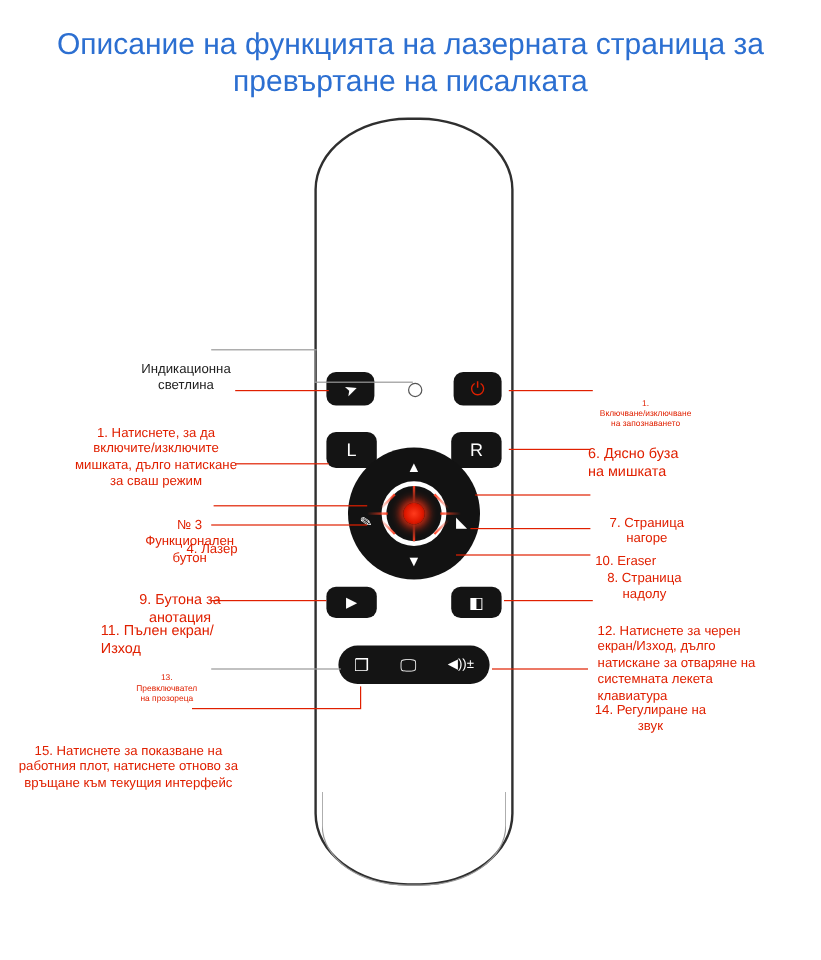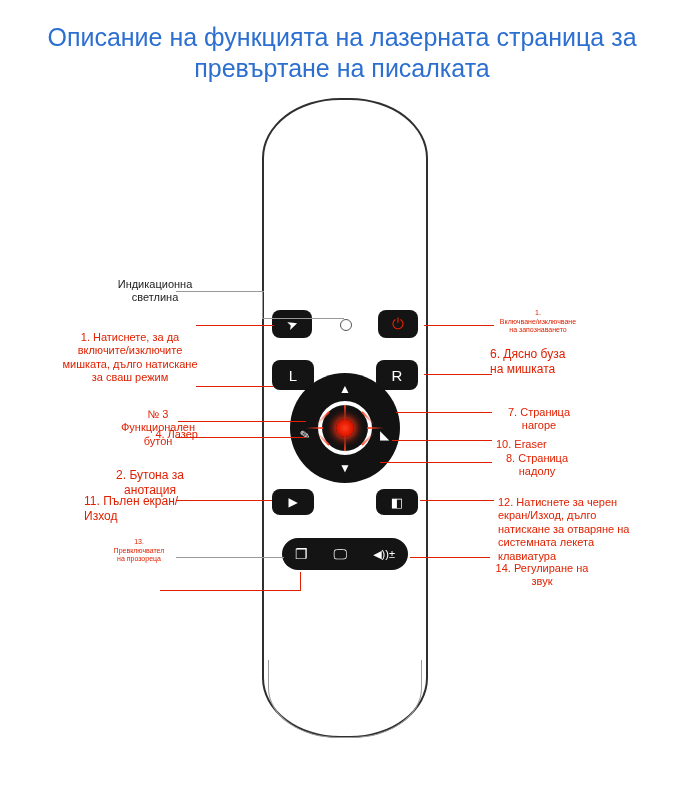--- a/index.html
+++ b/index.html
@@ -174,20 +174,21 @@
     color: #ffffff;
   }
   .bb-icon { font-size: 14px; line-height: 14px; }
 
   
   .label {
     position: absolute;
     color: #e02000;
     font-family: "Liberation Sans", sans-serif;
     line-height: 1.22;
+    margin-top: 24px;
   }
   .label.black {
     color: #222222;
   }
   .lbl-sm { font-size: 11px; }
   .lbl-xs { font-size: 7px; }
   .lbl-md { font-size: 12px; }
 
   
   .line {
@@ -290,28 +291,29 @@
   <div class="label lbl-sm" style="left:114px; top:408px; width:88px; text-align:center;">№ 3 Функционален бутон</div>
 
   <div class="label lbl-sm" style="left:120px; top:428px; width:78px; text-align:right;">4. Лазер</div>
 
   <div class="label lbl-md" style="left:490px; top:347px; width:92px;">6. Дясно буза на мишката</div>
 
   <div class="label lbl-sm" style="left:496px; top:406px; width:86px; text-align:center;">7. Страница нагоре</div>
 
   <div class="label lbl-sm" style="left:494px; top:452px; width:86px; text-align:center;">8. Страница надолу</div>
 
-  <div class="label lbl-md" style="left:96px; top:468px; width:108px; text-align:center;">2. Бутона за анотация</div>
+  <div class="label lbl-md" style="left:96px; top:468px; width:108px; text-align:center;">9. Бутона за анотация</div>
 
   <div class="label lbl-sm" style="left:496px; top:438px; width:80px;">10. Eraser</div>
 
   <div class="label lbl-md" style="left:84px; top:494px; width:118px; text-align:left;">11. Пълен екран/Изход</div>
 
   <div class="label lbl-sm" style="left:498px; top:496px; width:150px;">12. Натиснете за черен екран/Изход, дълго натискане за отваряне на системната лекета клавиатура</div>
 
   <div class="label lbl-xs" style="left:92px; top:538px; width:94px; text-align:center; white-space:pre-line;">13.
 Превключвател
 на прозореца</div>
 
   <div class="label lbl-sm" style="left:484px; top:562px; width:116px; text-align:center;">14. Регулиране на звук</div>
 
+  <div class="label lbl-sm" style="left:14px; top:596px; width:186px; text-align:center;">15. Натиснете за показване на работния плот, натиснете отново за връщане към текущия интерфейс</div>
 
 </div>
 
 </body></html>

